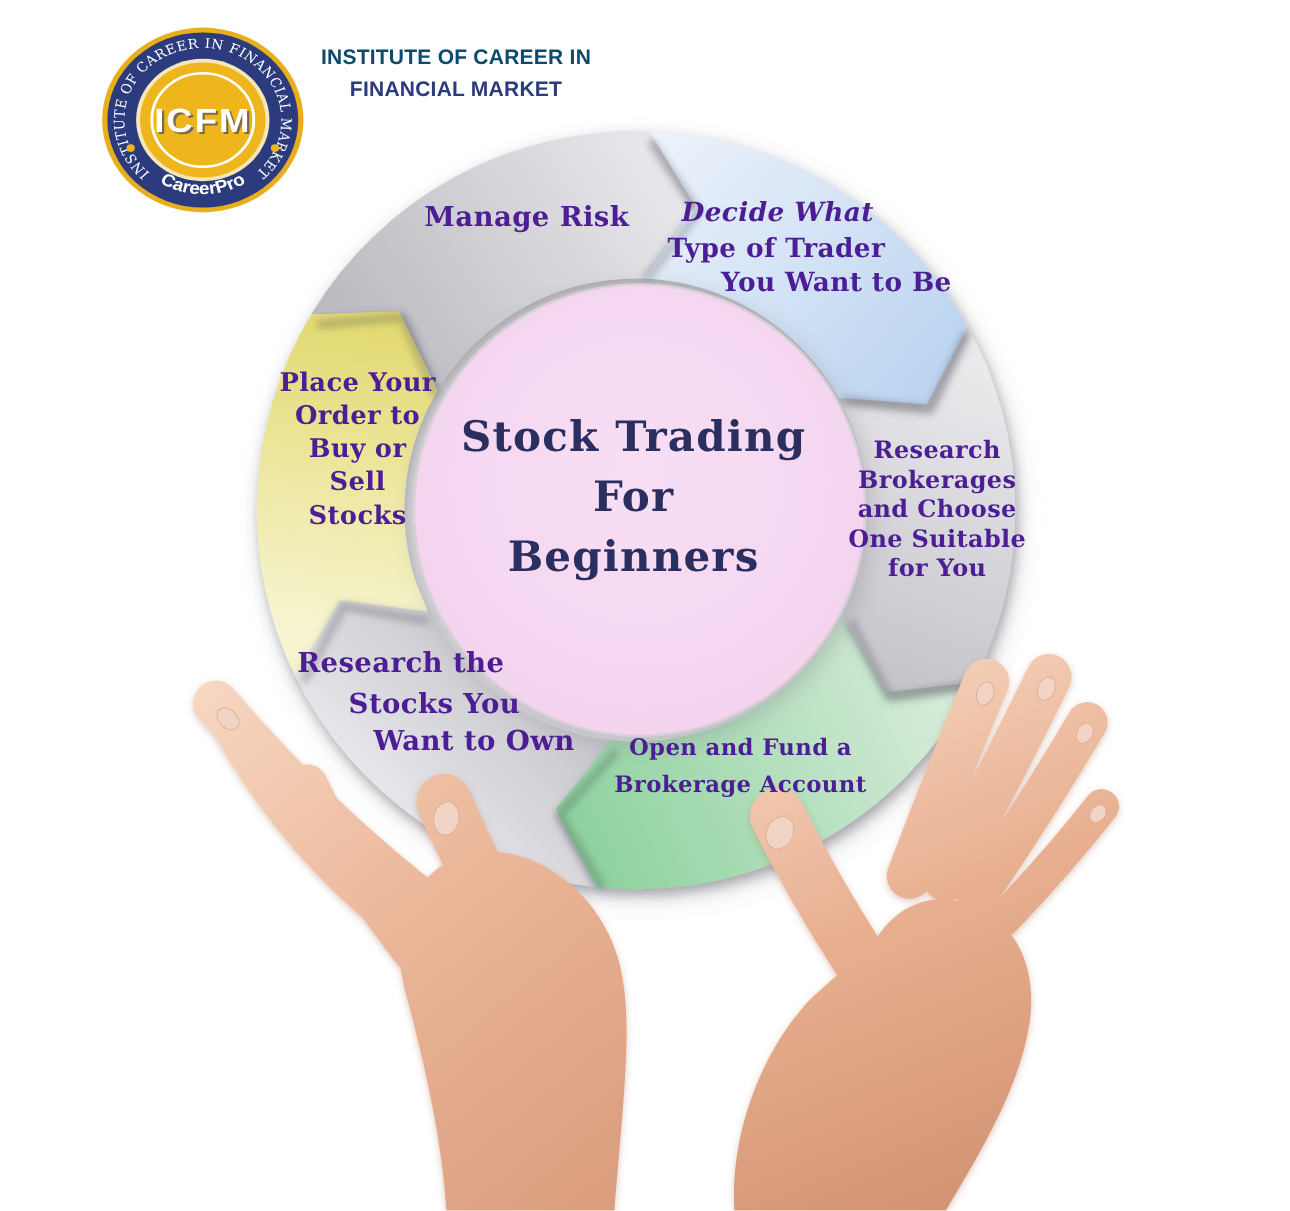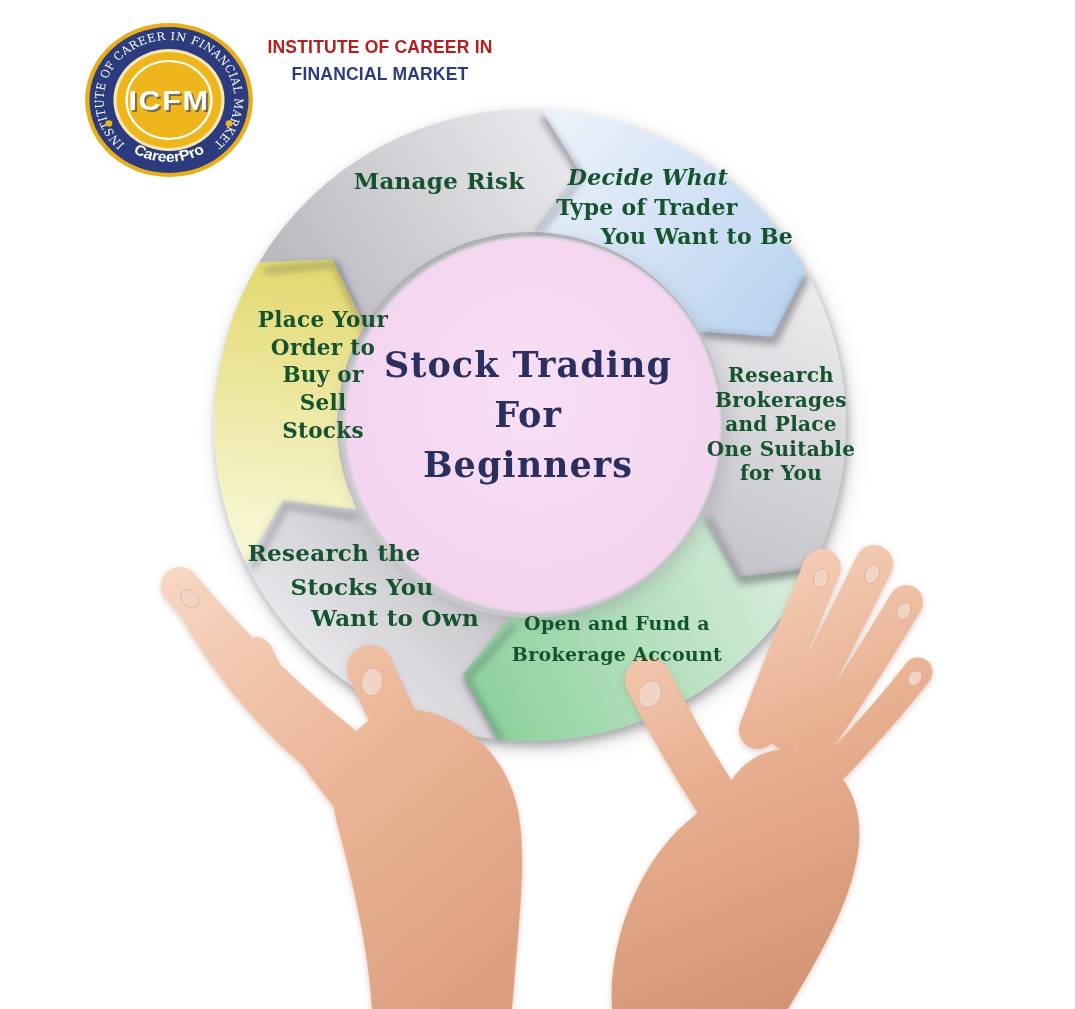--- a/index.html
+++ b/index.html
@@ -1,36 +1,36 @@
 <!DOCTYPE html>
 <html><head>
 <meta charset="utf-8">
 <style>
   html,body{margin:0;padding:0;background:#fff;}
   .stage{position:relative;width:1075px;height:1009px;background:#fff;overflow:hidden;
          font-family:"DejaVu Serif",serif;}
   .scene{position:absolute;left:0;top:0;width:1075px;height:1009px;}
 
   
-  .lbl{position:absolute;transform:translate(-50%,-50%);color:#14532d;font-weight:700;
+  .lbl{position:absolute;transform:translate(-50%,-50%);color:#4c1d95;font-weight:700;
        text-align:center;white-space:nowrap;letter-spacing:.3px;line-height:1.2;}
   .lbl .ln{display:block;}
   .lbl-title{font-size:35px;line-height:50px;color:#2A2F60;letter-spacing:1px;}
   .lbl-manage{font-size:23px;}
   .lbl-decide{font-size:22px;}
   .lbl-brokerages{font-size:20px;line-height:24.5px;}
   .lbl-openfund{font-size:19px;line-height:31px;}
   .lbl-stocks{font-size:23px;}
   .lbl-order{font-size:21.5px;line-height:27.7px;}
 
   
   .brandname{position:absolute;left:263px;top:34px;width:234px;text-align:center;
              font-family:"Liberation Sans",sans-serif;font-weight:700;font-size:17.5px;
              line-height:27px;letter-spacing:.2px;}
-  .brandname .l1{display:block;color:#b91c1c;}
+  .brandname .l1{display:block;color:#0c4a6e;}
   .brandname .l2{display:block;color:#2B3B7D;}
 
   .logo{position:absolute;left:84px;top:22px;width:170px;height:156px;}
   .logo svg{width:170px;height:156px;display:block;}
 </style>
 </head>
 <body>
 
 <div class="stage">
 
@@ -187,41 +187,41 @@
   <div class="lbl lbl-decide" style="left:697px;top:236px;">
     <span class="ln">You Want to Be</span>
   </div>
   <div class="lbl lbl-decide" style="left:647px;top:207px;">
     <span class="ln">Type of Trader</span>
   </div>
 
   <div class="lbl lbl-brokerages" style="left:781px;top:424px;">
     <span class="ln">Research</span>
     <span class="ln">Brokerages</span>
-    <span class="ln">and Place</span>
+    <span class="ln">and Choose</span>
     <span class="ln">One Suitable</span>
     <span class="ln">for You</span>
   </div>
 
   <div class="lbl lbl-openfund" style="left:617px;top:639px;">
     <span class="ln">Open and Fund a</span>
     <span class="ln">Brokerage Account</span>
   </div>
 
   <div class="lbl lbl-stocks" style="left:334px;top:553px;">
     <span class="ln">Research the</span>
   </div>
   <div class="lbl lbl-stocks" style="left:362px;top:587px;">
     <span class="ln">Stocks You</span>
   </div>
   <div class="lbl lbl-stocks" style="left:395px;top:618px;">
     <span class="ln">Want to Own</span>
   </div>
 
-  <div class="lbl lbl-order" style="left:298px;top:375px;margin-left:25px;">
+  <div class="lbl lbl-order" style="left:298px;top:375px;">
     <span class="ln">Place Your</span>
     <span class="ln">Order to</span>
     <span class="ln">Buy or</span>
     <span class="ln">Sell</span>
     <span class="ln">Stocks</span>
   </div>
 
 </div>
 
 </body></html>

